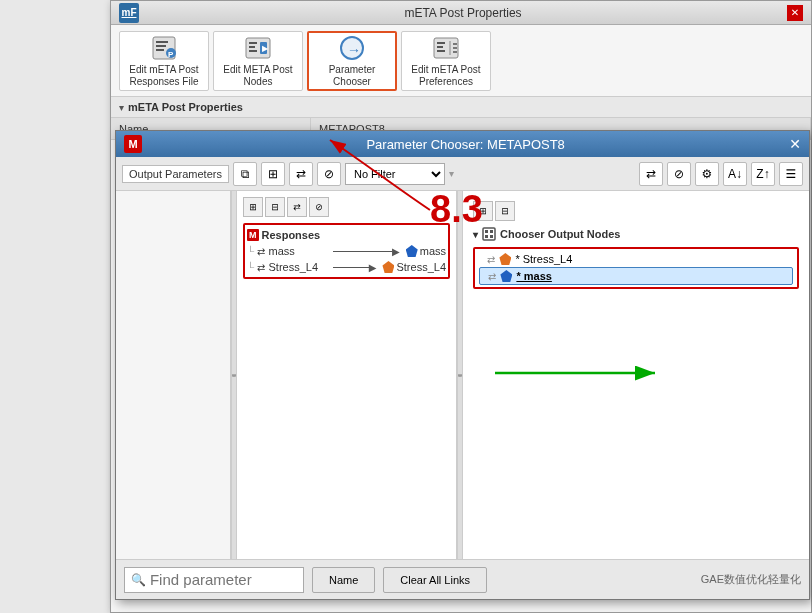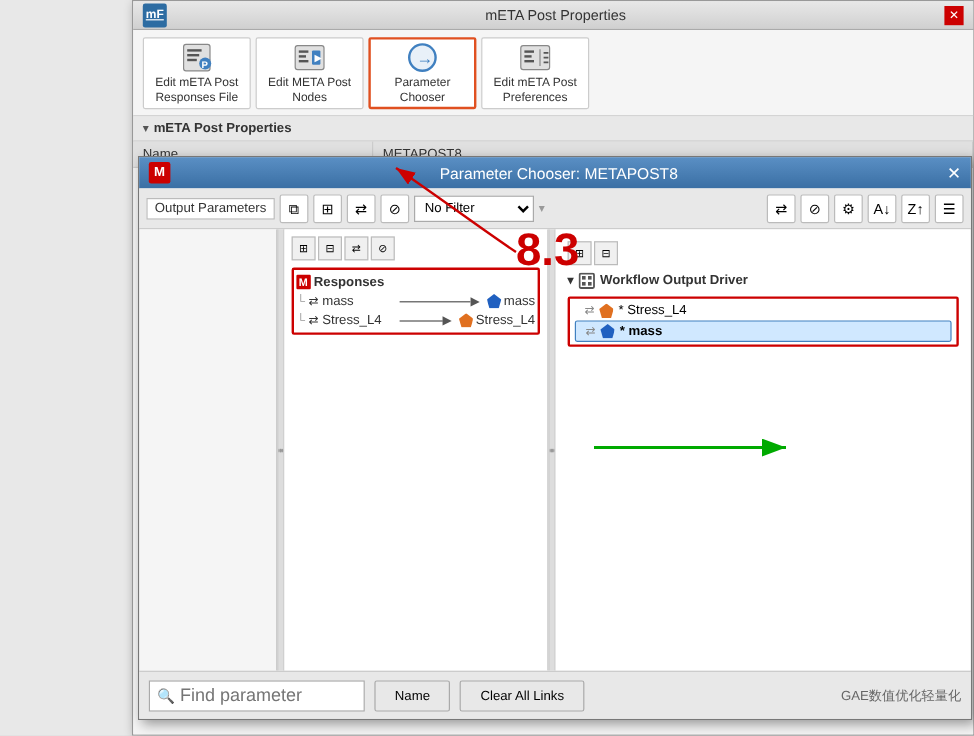--- a/index.html
+++ b/index.html
@@ -283,35 +283,35 @@
 
         <div class="workflow-header">
           <span style="font-size:10px;">▾</span>
           <svg width="14" height="14" viewBox="0 0 14 14">
               <rect x="1" y="1" width="12" height="12" rx="1" fill="none" stroke="#555" stroke-width="1.5"></rect>
               <rect x="3" y="3" width="3" height="3" fill="#555"></rect>
               <rect x="8" y="3" width="3" height="3" fill="#555"></rect>
               <rect x="3" y="8" width="3" height="3" fill="#555"></rect>
               <rect x="8" y="8" width="3" height="3" fill="#555"></rect>
             </svg>
-          <span>Workflow Output Driver</span>
+          <span>Chooser Output Nodes</span>
         </div>
 
         <div class="highlight-box">
 
           <div class="workflow-item">
             <span style="font-size:10px;color:#888;">⇄</span>
             <div style="width:12px;height:12px;background:#e07020;clip-path:polygon(50% 0%,100% 38%,82% 100%,18% 100%,0% 38%);"></div>
             <span>* Stress_L4</span>
           </div>
 
           <div class="workflow-item" style="background:#d0e8ff;border:1px solid #4080c0;border-radius:2px;">
             <span style="font-size:10px;color:#888;">⇄</span>
             <div style="width:12px;height:12px;background:#2060c0;clip-path:polygon(50% 0%,100% 38%,82% 100%,18% 100%,0% 38%);"></div>
-            <span style="font-weight:bold;">* mass</span>
+            <span style="font-weight:bold;text-decoration:underline;">* mass</span>
           </div>
         </div>
       </div>
     </div>
   </div>
 
   <div class="bottom-bar">
     <div class="search-box">
       <span style="font-size:12px;color:#999;margin-right:4px;">🔍</span>
       <input class="search-input" type="text" placeholder="Find parameter" style="">

